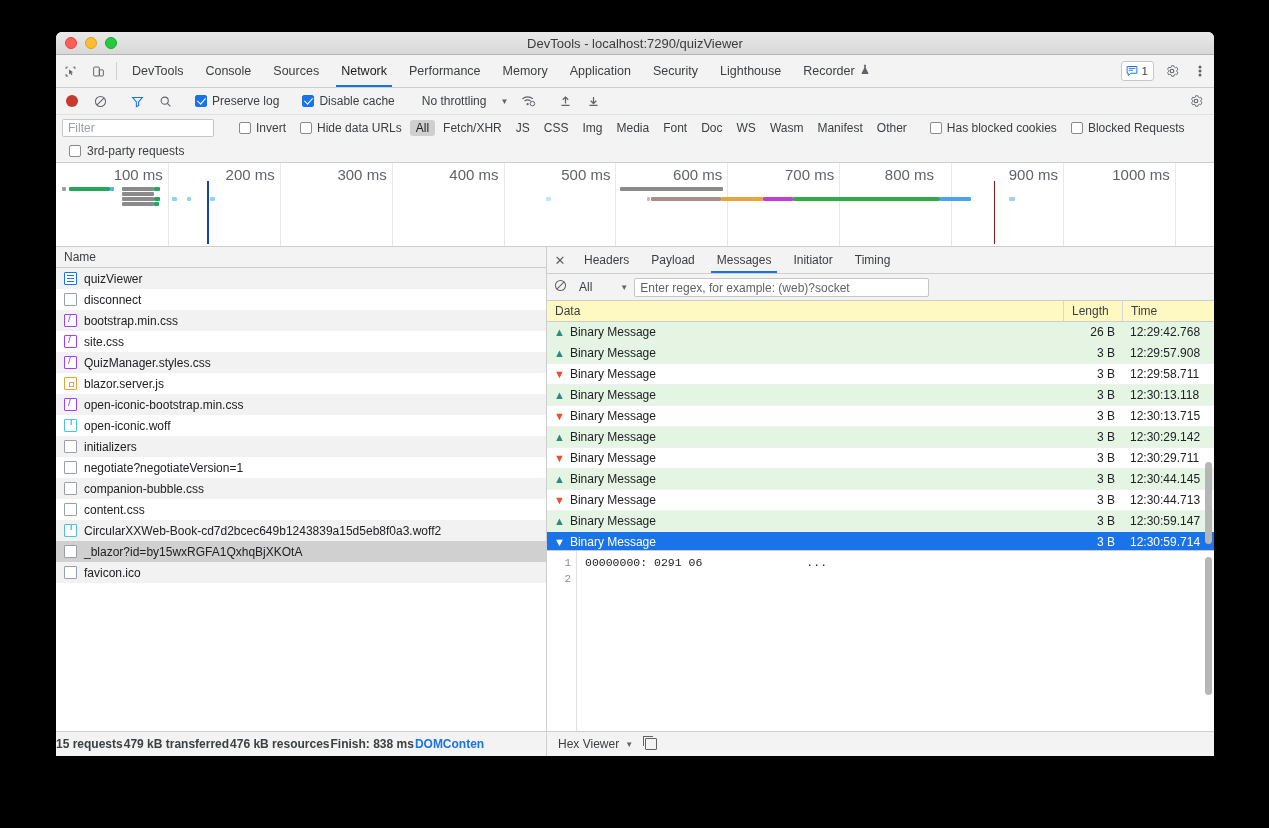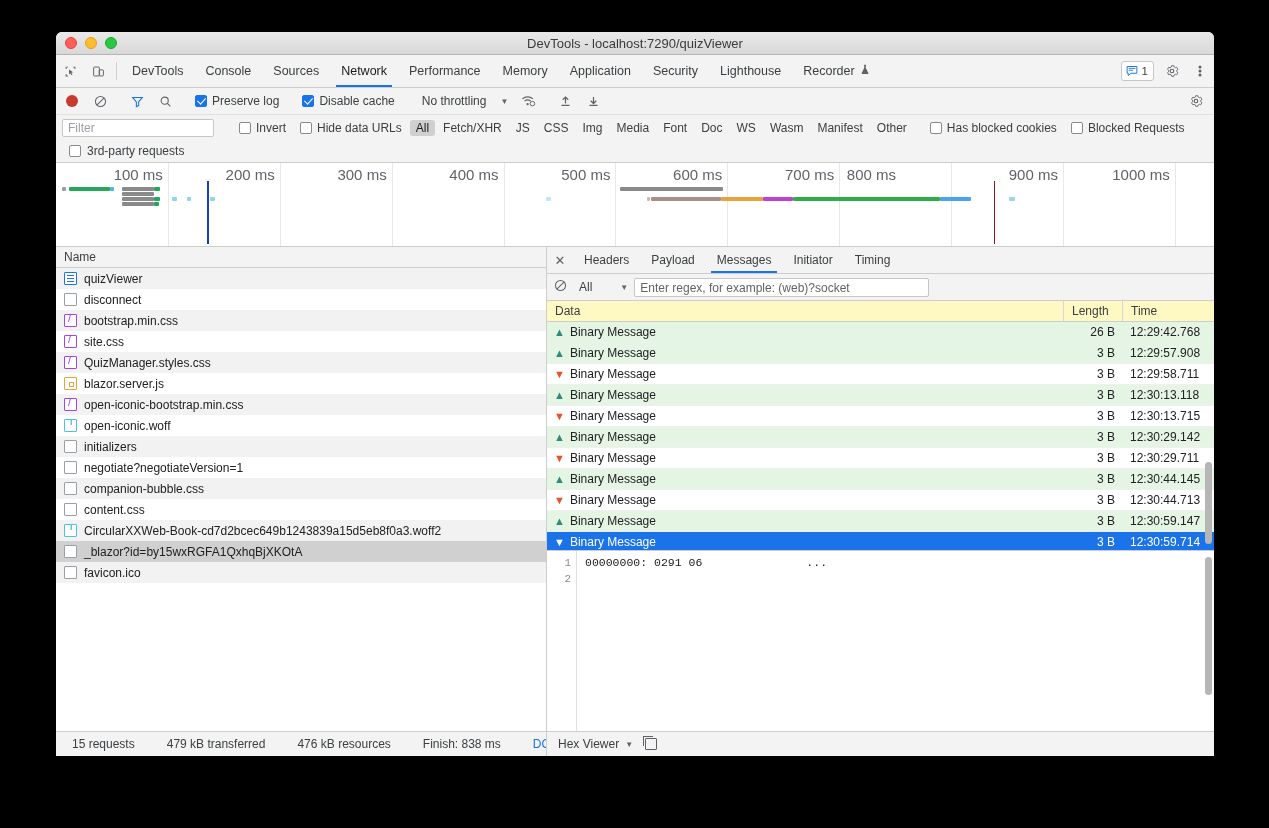--- a/index.html
+++ b/index.html
@@ -195,21 +195,21 @@
   .vscroll { position: absolute; right: 2px; width: 7px; border-radius: 4px;
              background: #b6b6b6; }
   
   #statusbar {
     height: 25px; flex: none; display: flex; align-items: stretch;
     background: #f3f3f3; border-top: 1px solid #cdcdcd;
     font-size: 12px; color: #3c4043;
   }
   #statusleft { width: 491px; flex: none; display: flex; align-items: center;
                 border-right: 1px solid #cdcdcd; overflow: hidden; white-space: nowrap; }
-  .sitem { padding: 0 16px; }
+  .sitem { padding: 0 0; font-weight: bold; }
   .ssep { width: 1px; background: #d0d0d0; margin: 5px 0; }
   .slink { color: #1a73e8; }
   #statusright { flex: 1 1 auto; display: flex; align-items: center; gap: 6px; padding-left: 11px; }
   .copyicon { width: 12px; height: 12px; border: 1px solid #5f6368; border-radius: 1px;
               position: relative; margin-left: 6px; }
   .copyicon::before { content:""; position:absolute; left:-3px; top:-3px; width:9px; height:9px;
               border:1px solid #5f6368; border-right:none; border-bottom:none; }
 </style>
 </head>
 <body>
@@ -393,21 +393,21 @@
         <div class="ovlabel" style="left: 335.652px;">300 ms</div>
         <div class="ovdiv" style="left: 447.536px;"></div>
         <div class="ovlabel" style="left: 447.536px;">400 ms</div>
         <div class="ovdiv" style="left: 559.42px;"></div>
         <div class="ovlabel" style="left: 559.42px;">500 ms</div>
         <div class="ovdiv" style="left: 671.304px;"></div>
         <div class="ovlabel" style="left: 671.304px;">600 ms</div>
         <div class="ovdiv" style="left: 783.188px;"></div>
         <div class="ovlabel" style="left: 783.188px;">700 ms</div>
         <div class="ovdiv" style="left: 895.072px;"></div>
-        <div class="ovlabel" style="left: 845px; padding-left: 8px;">800 ms</div>
+        <div class="ovlabel" style="left: 883px; padding-left: 8px;">800 ms</div>
         <div class="ovdiv" style="left: 1006.96px;"></div>
         <div class="ovlabel" style="left: 1006.96px;">900 ms</div>
         <div class="ovdiv" style="left: 1118.84px;"></div>
         <div class="ovlabel" style="left: 1118.84px;">1000 ms</div>
       </div>
     <div id="ovbars">
         <div class="bar" style="left: 5.5942px; width: 4.47536px; top: 24px; background: rgb(158, 158, 158);"></div>
         <div class="bar" style="left: 13.4261px; width: 40.2783px; top: 24px; background: rgb(38, 166, 91);"></div>
         <div class="bar" style="left: 53.7043px; width: 4.47536px; top: 24px; background: rgb(77, 182, 232);"></div>
         <div class="bar" style="left: 66.0116px; width: 32.4464px; top: 24px; background: rgb(138, 138, 138);"></div>

